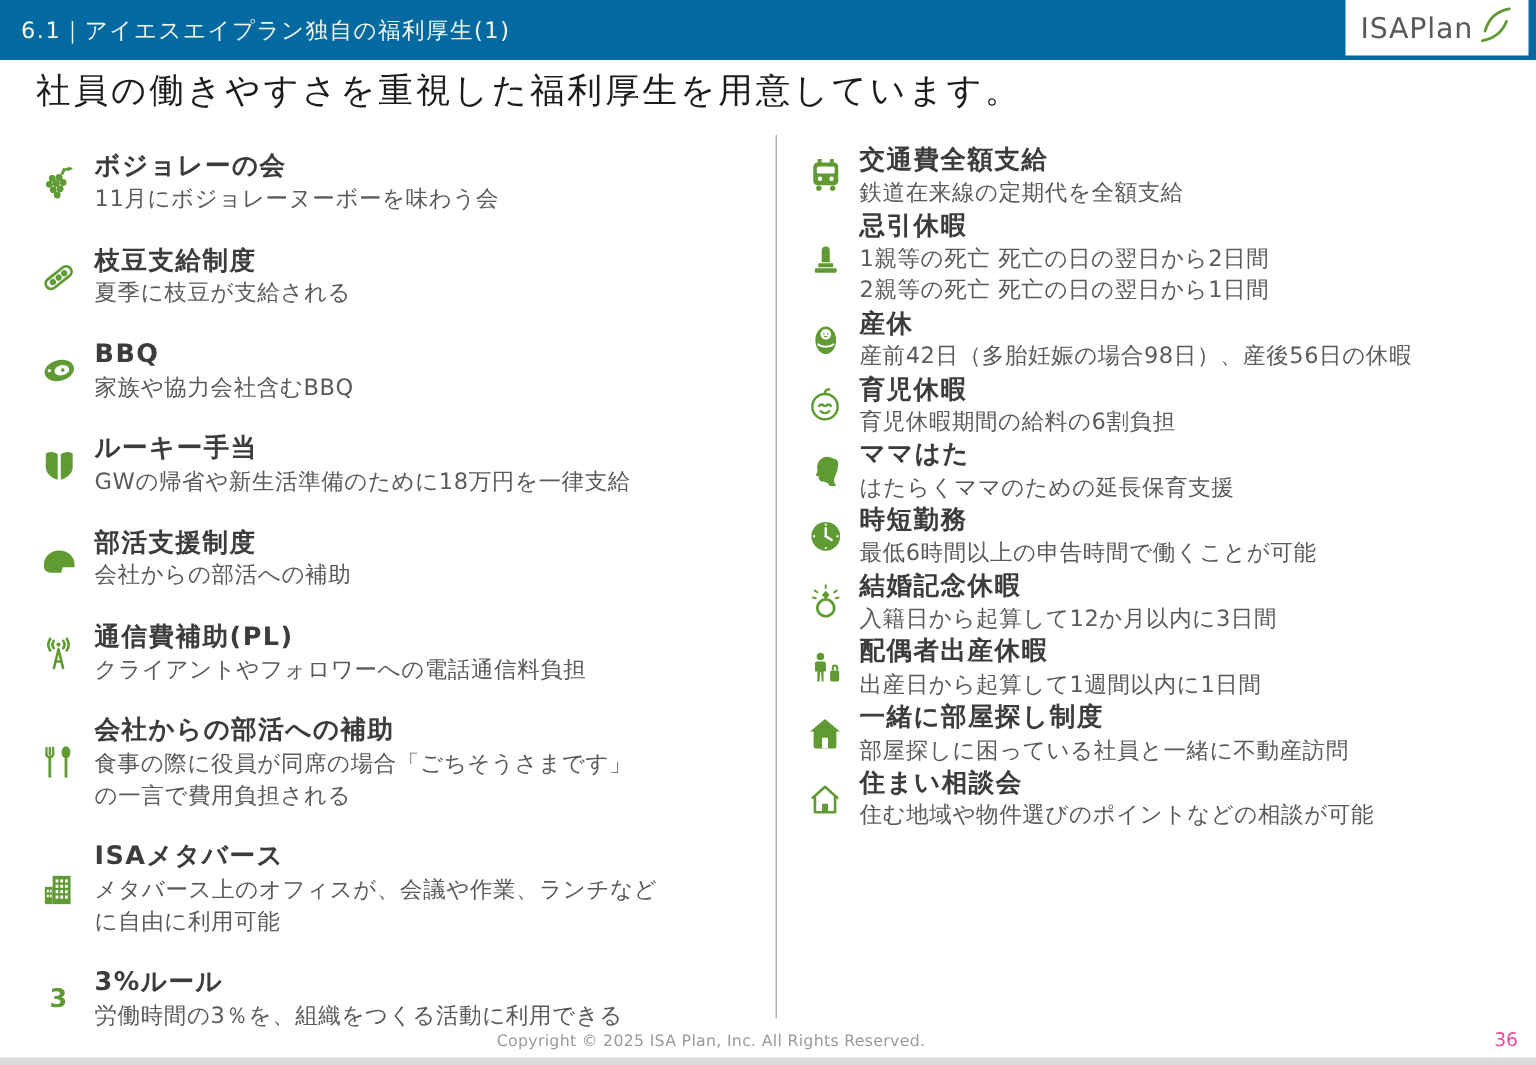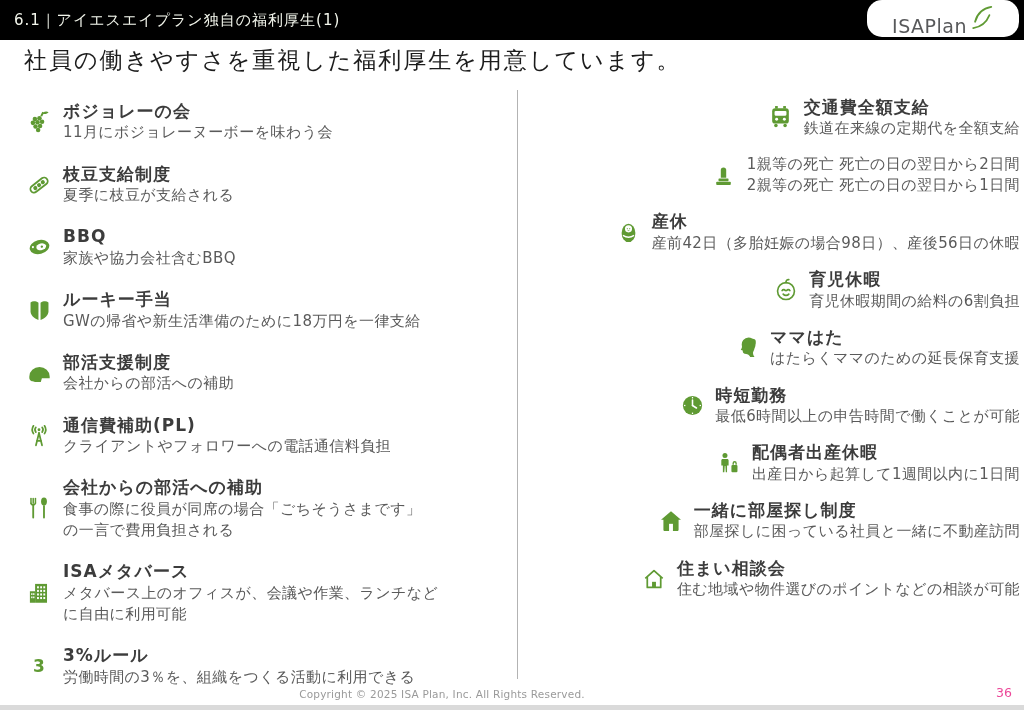--- a/index.html
+++ b/index.html
@@ -2,52 +2,52 @@
 <html><head>
 <meta charset="utf-8">
 <style>
   html,body{margin:0;padding:0;}
   body{
     width:1024px;height:710px;position:relative;overflow:hidden;
     background:#ffffff;
     font-family:"DejaVu Sans","Liberation Sans",sans-serif;
   }
   
-  .hbar{position:absolute;left:0;top:0;width:1024px;height:40px;background:#000000;}
+  .hbar{position:absolute;left:0;top:0;width:1024px;height:40px;background:#0369a1;}
   .hbar-title{
     position:absolute;left:14px;top:0;height:40px;line-height:40px;
     color:#f3f6ec;font-size:15px;letter-spacing:1px;
   }
   .logo-box{
-    position:absolute;top:0;right:5px;width:152px;height:37px;background:#ffffff;
-    display:flex;align-items:flex-end;justify-content:center;gap:3px;z-index:2;border-radius:15px;
+    position:absolute;top:0;right:5px;width:122px;height:37px;background:#ffffff;
+    display:flex;align-items:center;justify-content:center;gap:3px;z-index:2;
   }
   .logo-text{color:#58595b;font-size:19px;letter-spacing:.5px;font-weight:500;}
   
   .page-title{
     position:absolute;left:24px;top:45px;font-size:23px;color:#1c1c1c;
     letter-spacing:2px;font-weight:400;white-space:nowrap;
   }
   
   .col{position:absolute;display:flex;flex-direction:column;}
   .col-left{left:22px;top:84px;width:488px;gap:19px;margin-top:16px;}
-  .col-right{left:534px;top:96px;width:486px;gap:14px;align-items:flex-end;}
+  .col-right{left:534px;top:96px;width:486px;}
   .divider{position:absolute;left:517px;top:90px;width:1px;height:589px;background:#b3b3b3;}
   .item{display:flex;align-items:center;gap:7px;}
   .ic-box{flex:0 0 34px;width:34px;display:flex;justify-content:center;align-items:center;}
   .col-right .ic-box{flex:0 0 32px;width:32px;}
   .txt{flex:1;min-width:0;}
   .t{font-size:17px;font-weight:bold;color:#3c3c3c;letter-spacing:1px;line-height:1.32;white-space:nowrap;}
   .d{font-size:15px;color:#5a5a5a;letter-spacing:.4px;line-height:1.42;white-space:pre-line;}
   .three{font-size:17px;font-weight:bold;color:#5f9a33;}
   .ig{fill:#5f9a33;}
   
   .copyright{
     position:absolute;left:0;bottom:10px;width:884px;text-align:center;
-    font-size:10.5px;color:#9a9a9a;letter-spacing:.2px;
+    font-size:10.5px;color:#9a9a9a;letter-spacing:.2px;padding-left:32px;
   }
   .pagenum{position:absolute;right:12px;bottom:10px;font-size:12.5px;color:#ec4899;}
   .bottom-strip{position:absolute;left:0;bottom:0;width:1024px;height:5px;background:#dadada;}
 </style>
 </head>
 <body>
 
 <div class="hbar">
   <div class="hbar-title">6.1｜アイエスエイプラン独自の福利厚生(1)</div>
 </div>
@@ -258,20 +258,21 @@
 
   <div class="item">
     <span class="ic-box">
       <svg width="25" height="25" viewBox="0 0 24 24" class="ig">
           <path d="M9.4 6.8a2.6 2.6 0 0 1 5.2 0v7.4H9.4z"></path>
           <rect x="7.2" y="14.8" width="9.6" height="2.6" rx=".6"></rect>
           <rect x="5" y="18" width="14" height="3" rx=".8"></rect>
         </svg>
     </span>
     <div class="txt">
+      <div class="t">忌引休暇</div>
       <div class="d">1親等の死亡 死亡の日の翌日から2日間
 2親等の死亡 死亡の日の翌日から1日間</div>
     </div>
   </div>
 
   <div class="item">
     <span class="ic-box">
       <svg width="23" height="25" viewBox="0 0 24 24" class="ig">
           <ellipse cx="12" cy="12.4" rx="7.2" ry="9.6"></ellipse>
           <circle cx="12" cy="8.2" r="3.7" fill="#fff"></circle>
@@ -333,20 +334,39 @@
             <path d="M3.8 12h1.4"></path>
           </g>
         </svg>
     </span>
     <div class="txt">
       <div class="t">時短勤務</div>
       <div class="d">最低6時間以上の申告時間で働くことが可能</div>
     </div>
   </div>
 
+  <div class="item">
+    <span class="ic-box">
+      <svg width="25" height="25" viewBox="0 0 24 24" class="ig">
+          <circle cx="12" cy="15.6" r="5.4" fill="none" stroke="#5f9a33" stroke-width="1.8"></circle>
+          <path d="M9.6 7.4 12 4.6l2.4 2.8L12 10z"></path>
+          <g stroke="#5f9a33" stroke-width="1.3" stroke-linecap="round" fill="none">
+            <path d="M5 4.6l1.6 1"></path>
+            <path d="M19 4.6l-1.6 1"></path>
+            <path d="M12 1.2v1.7"></path>
+            <path d="M3.8 9l1.8.4"></path>
+            <path d="M20.2 9l-1.8.4"></path>
+          </g>
+        </svg>
+    </span>
+    <div class="txt">
+      <div class="t">結婚記念休暇</div>
+      <div class="d">入籍日から起算して12か月以内に3日間</div>
+    </div>
+  </div>
 
   <div class="item">
     <span class="ic-box">
       <svg width="25" height="25" viewBox="0 0 24 24" class="ig">
           <circle cx="8.6" cy="4.4" r="2.4"></circle>
           <path d="M6.4 7.6h4.4c.8 0 1.3.6 1.3 1.4v5h-1.5v6.4H9.4l-.4-6h-.6l-.4 6H6.6V14H5.1V9c0-.8.5-1.4 1.3-1.4z"></path>
           <rect x="14.8" y="13.4" width="5.8" height="7" rx="1"></rect>
           <path d="M16.5 13.2v-1.5a1.4 1.4 0 0 1 2.8 0v1.5" fill="none" stroke="#5f9a33" stroke-width="1.3"></path>
         </svg>
     </span>

